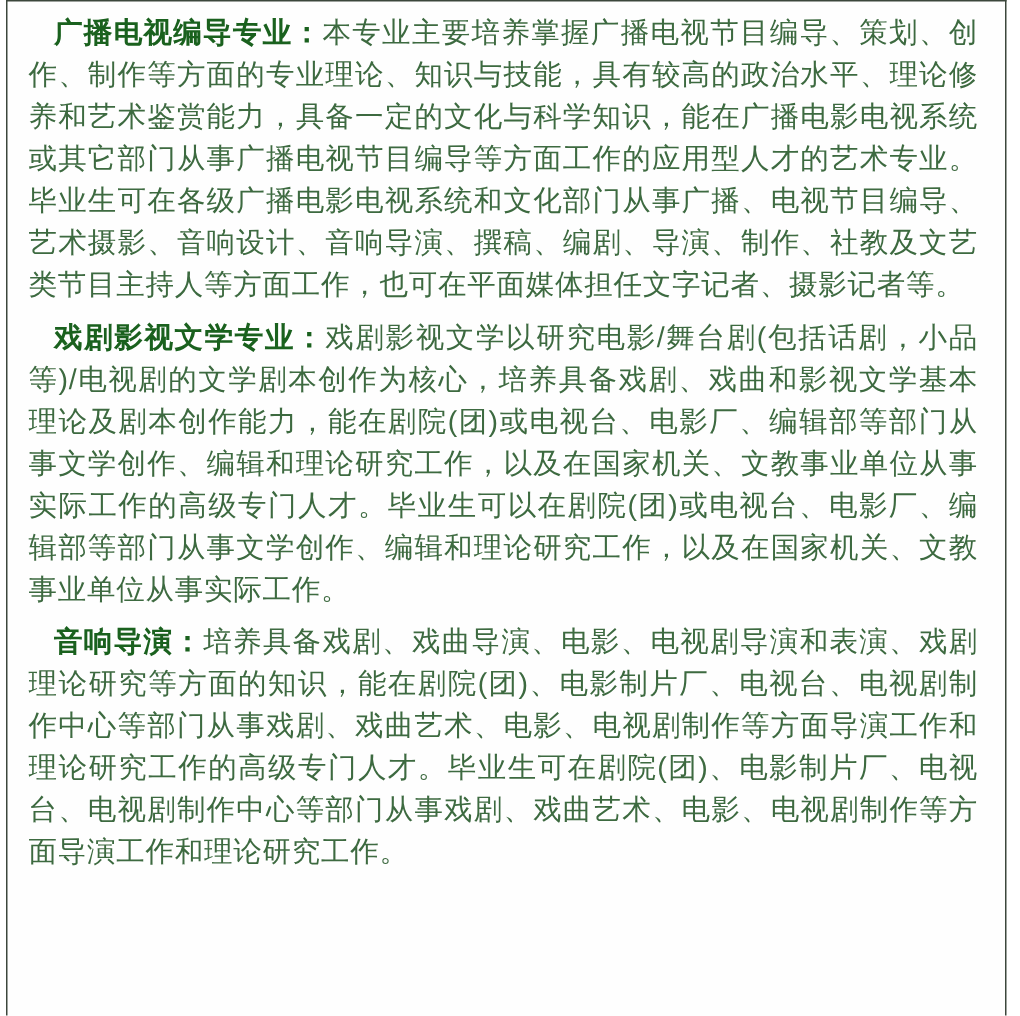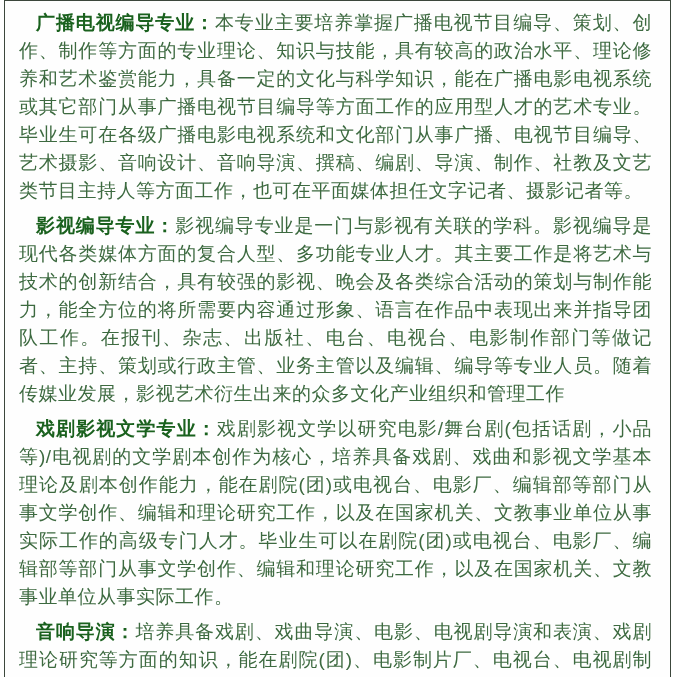--- a/index.html
+++ b/index.html
@@ -45,19 +45,18 @@
     font-weight:bold;
   }
 </style>
 </head>
 <body>
 
 <div class="content-panel">
 
   <p class="major"><b>广播电视编导专业：</b><span>本专业主要培养掌握广播电视节目编导、策划、创作、制作等方面的专业理论、知识与技能，具有较高的政治水平、理论修养和艺术鉴赏能力，具备一定的文化与科学知识，能在广播电影电视系统或其它部门从事广播电视节目编导等方面工作的应用型人才的艺术专业。毕业生可在各级广播电影电视系统和文化部门从事广播、电视节目编导、艺术摄影、音响设计、音响导演、撰稿、编剧、导演、制作、社教及文艺类节目主持人等方面工作，也可在平面媒体担任文字记者、摄影记者等。</span></p>
 
-  <p class="major"><b>影视编导专业：</b><span>影视编导专业是一门与影视有关联的学科。影视编导是现代各类媒体方面的复合人型、多功能专业人才。其主要工作是将艺术与技术的创新结合，具有较强的影视、晚会及各类综合活动的策划与制作能力，能全方位的将所需要内容通过形象、语言在作品中表现出来并指导团队工作。在报刊、杂志、出版社、电台、电视台、电影制作部门等做记者、主持、策划或行政主管、业务主管以及编辑、编导等专业人员。随着传媒业发展，影视艺术衍生出来的众多文化产业组织和管理工作</span></p>
 
   <p class="major"><b>戏剧影视文学专业：</b><span>戏剧影视文学以研究电影/舞台剧(包括话剧，小品等)/电视剧的文学剧本创作为核心，培养具备戏剧、戏曲和影视文学基本理论及剧本创作能力，能在剧院(团)或电视台、电影厂、编辑部等部门从事文学创作、编辑和理论研究工作，以及在国家机关、文教事业单位从事实际工作的高级专门人才。毕业生可以在剧院(团)或电视台、电影厂、编辑部等部门从事文学创作、编辑和理论研究工作，以及在国家机关、文教事业单位从事实际工作。</span></p>
 
   <p class="major"><b>音响导演：</b><span>培养具备戏剧、戏曲导演、电影、电视剧导演和表演、戏剧理论研究等方面的知识，能在剧院(团)、电影制片厂、电视台、电视剧制作中心等部门从事戏剧、戏曲艺术、电影、电视剧制作等方面导演工作和理论研究工作的高级专门人才。毕业生可在剧院(团)、电影制片厂、电视台、电视剧制作中心等部门从事戏剧、戏曲艺术、电影、电视剧制作等方面导演工作和理论研究工作。</span></p>
 
 </div>
 
 </body></html>

